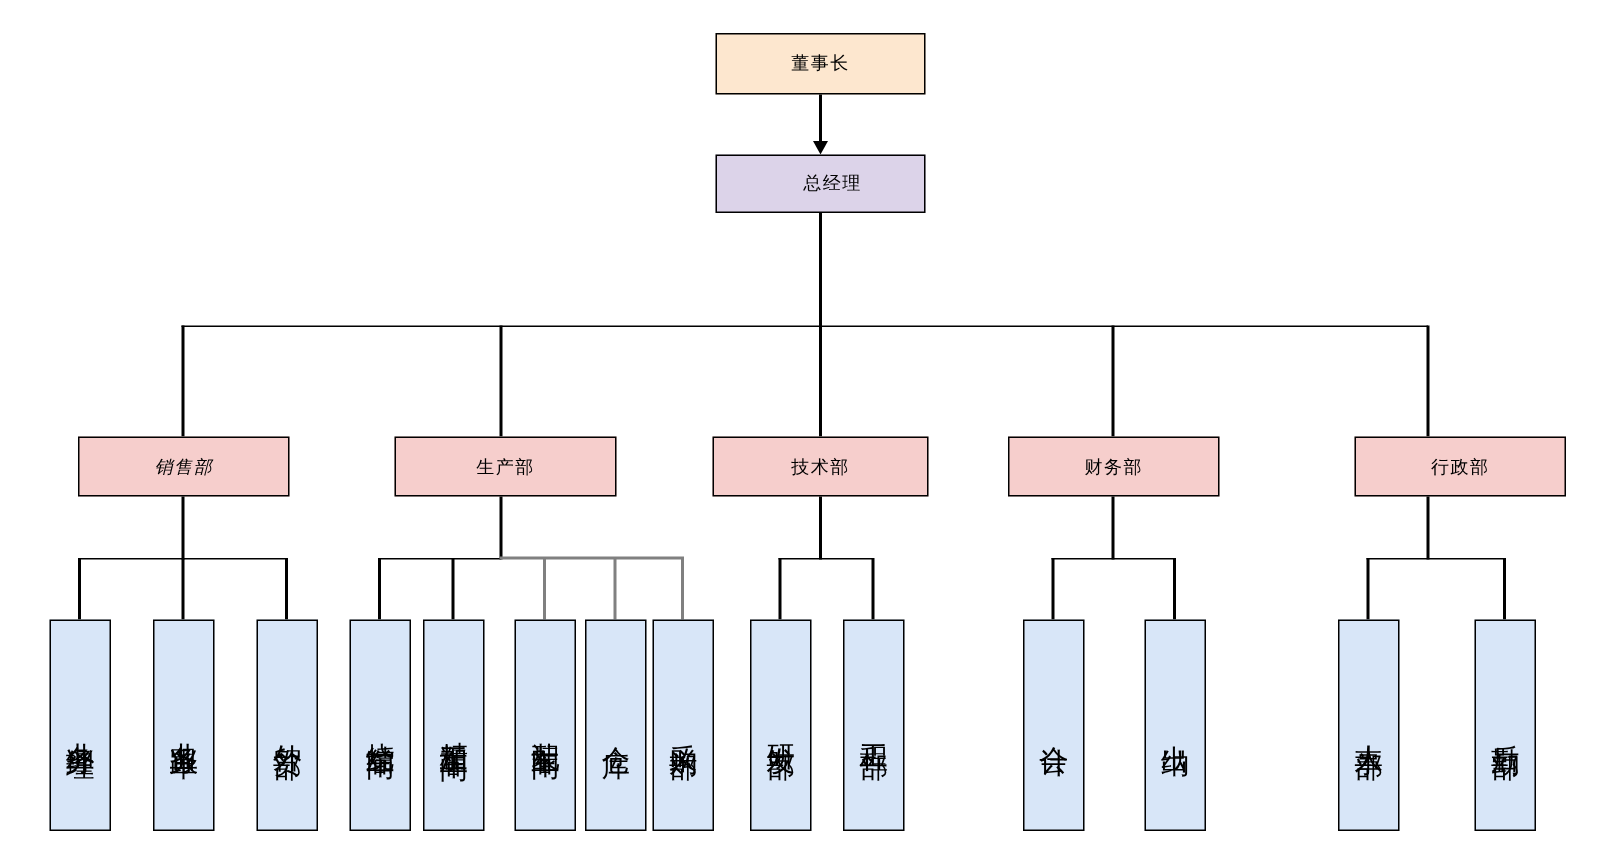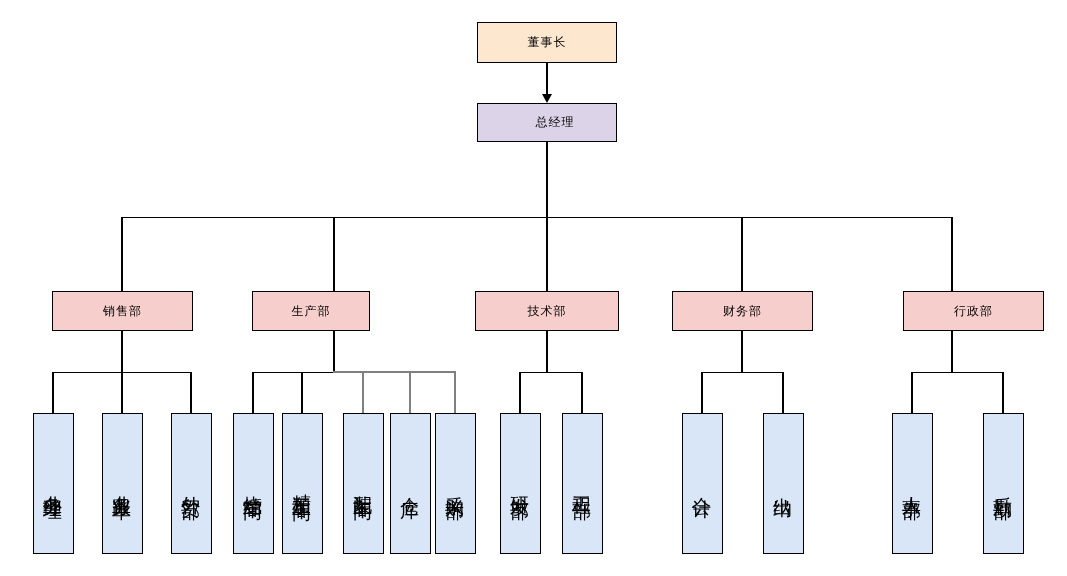--- a/index.html
+++ b/index.html
@@ -59,22 +59,22 @@
 
   <div class="line v" style="left:546.2px;top:142px;height:149px;"></div>
 
   <div class="line h" style="left:121.4px;top:216.5px;width:831px;"></div>
 
   <div class="line v" style="left:121.4px;top:217px;height:74px;"></div>
   <div class="line v" style="left:333.4px;top:217px;height:74px;"></div>
   <div class="line v" style="left:741.4px;top:217px;height:74px;"></div>
   <div class="line v" style="left:951.4px;top:217px;height:74px;"></div>
 
-  <div class="node pink" style="left:52px;top:291px;width:141px;height:40px;">销售部</div>
-  <div class="node pink" style="left:252px;top:291px;width:118px;height:40px;">生产部</div>
+  <div class="node pink" style="left:52px;top:291px;width:141px;height:40px;font-style:italic;">销售部</div>
+  <div class="node pink" style="left:263px;top:291px;width:148px;height:40px;">生产部</div>
   <div class="node pink" style="left:672px;top:291px;width:141px;height:40px;">财务部</div>
   <div class="node pink" style="left:475px;top:291px;width:144px;height:40px;">技术部</div>
   <div class="node pink" style="left:882px;top:291px;width:141px;height:40px;margin-left:21px;">行政部</div>
 
   <div class="line v" style="left:121.4px;top:331px;height:41.5px;"></div>
   <div class="line v" style="left:333.4px;top:331px;height:41.5px;"></div>
   <div class="line v" style="left:546.2px;top:331px;height:41.5px;"></div>
   <div class="line v" style="left:741.4px;top:331px;height:41.5px;"></div>
   <div class="line v" style="left:951.4px;top:331px;height:41.5px;"></div>
 

